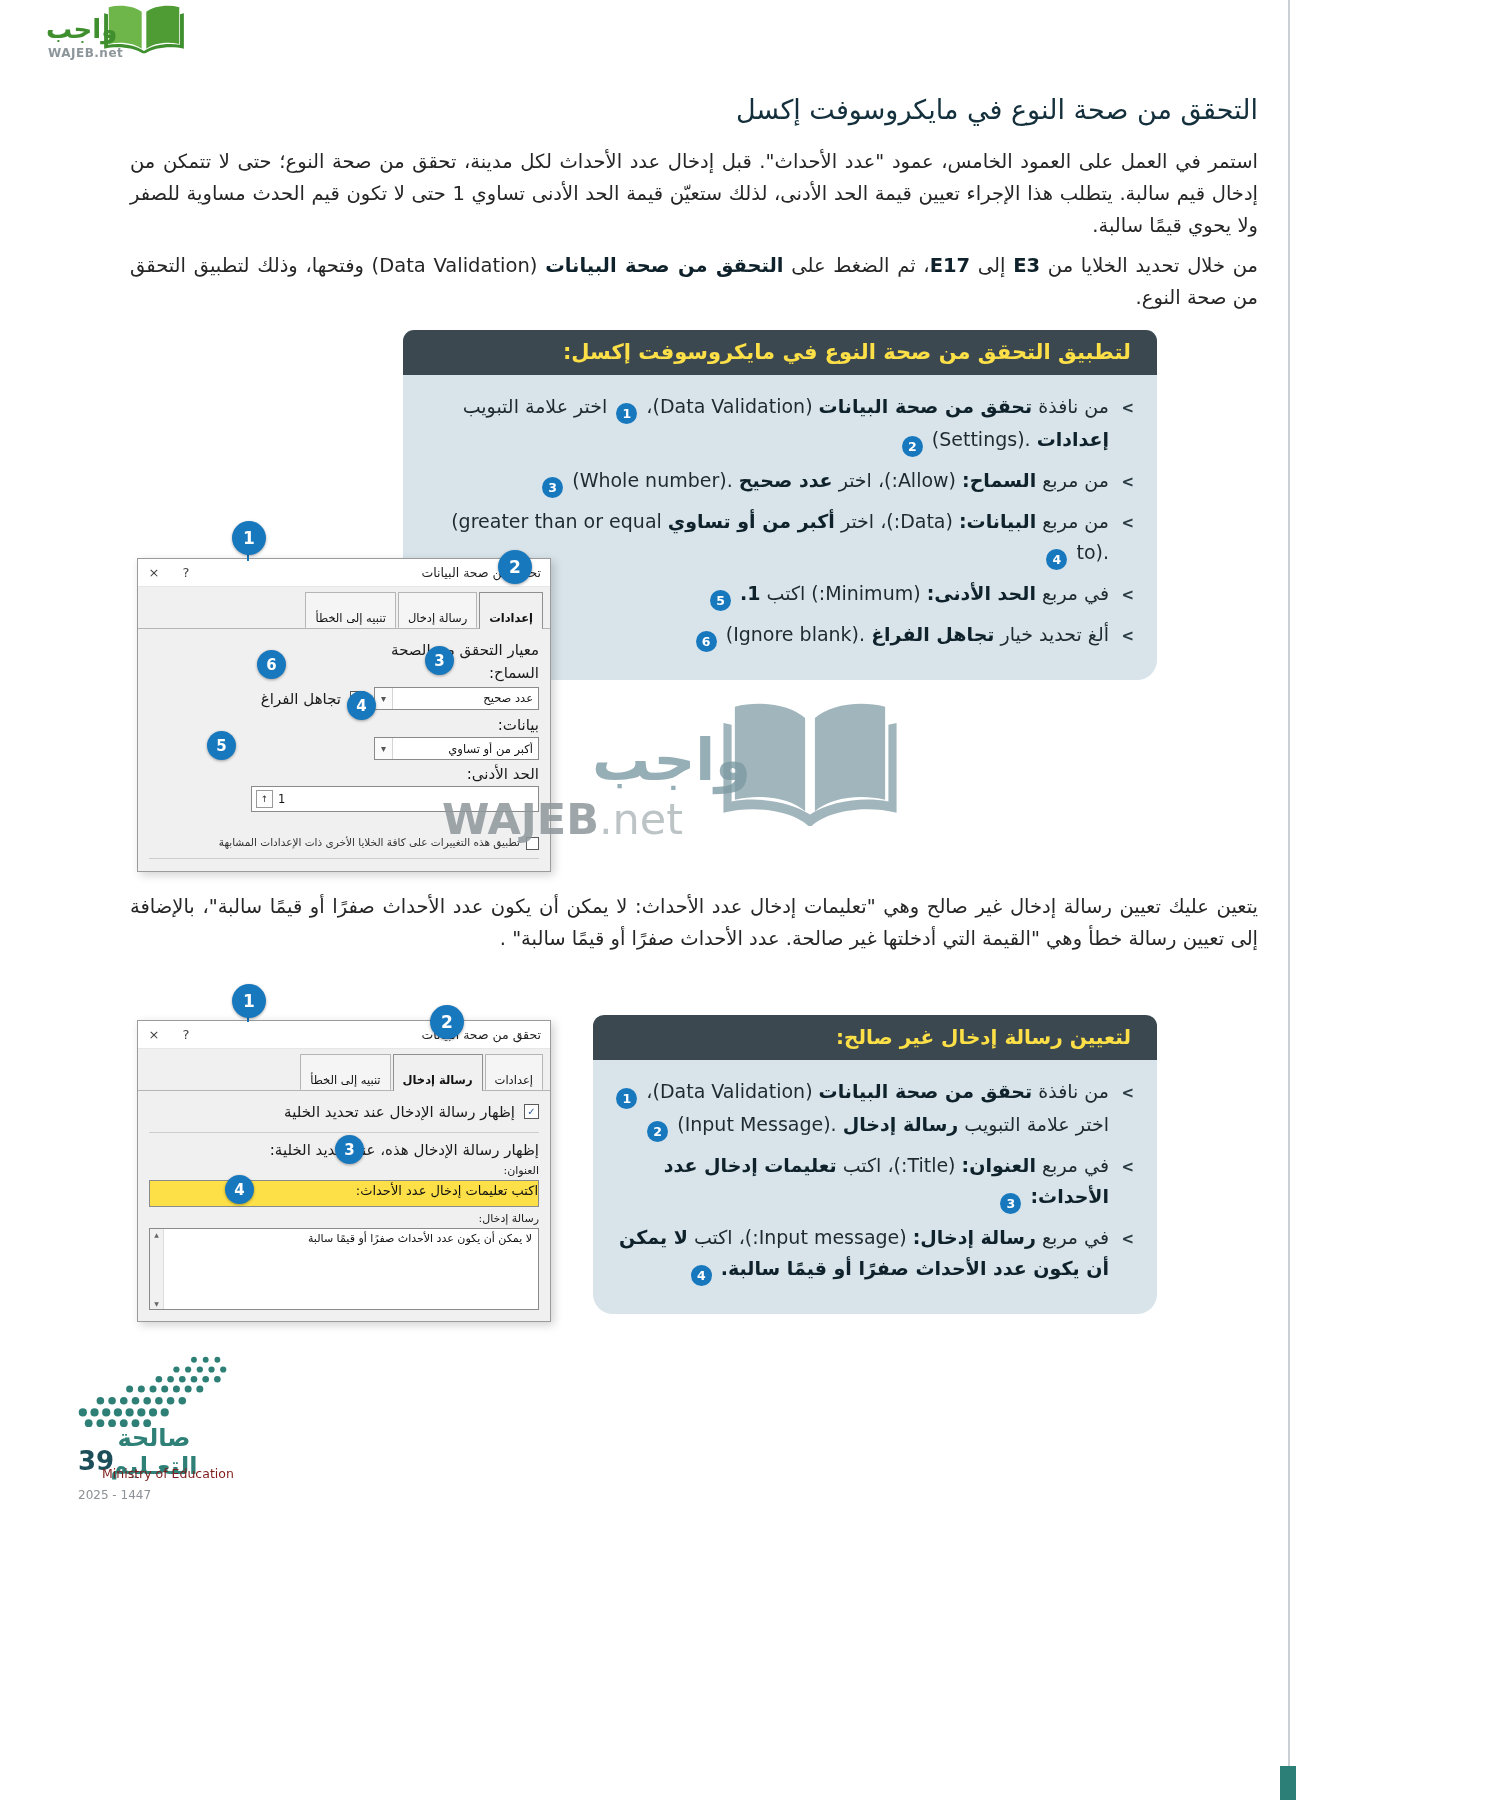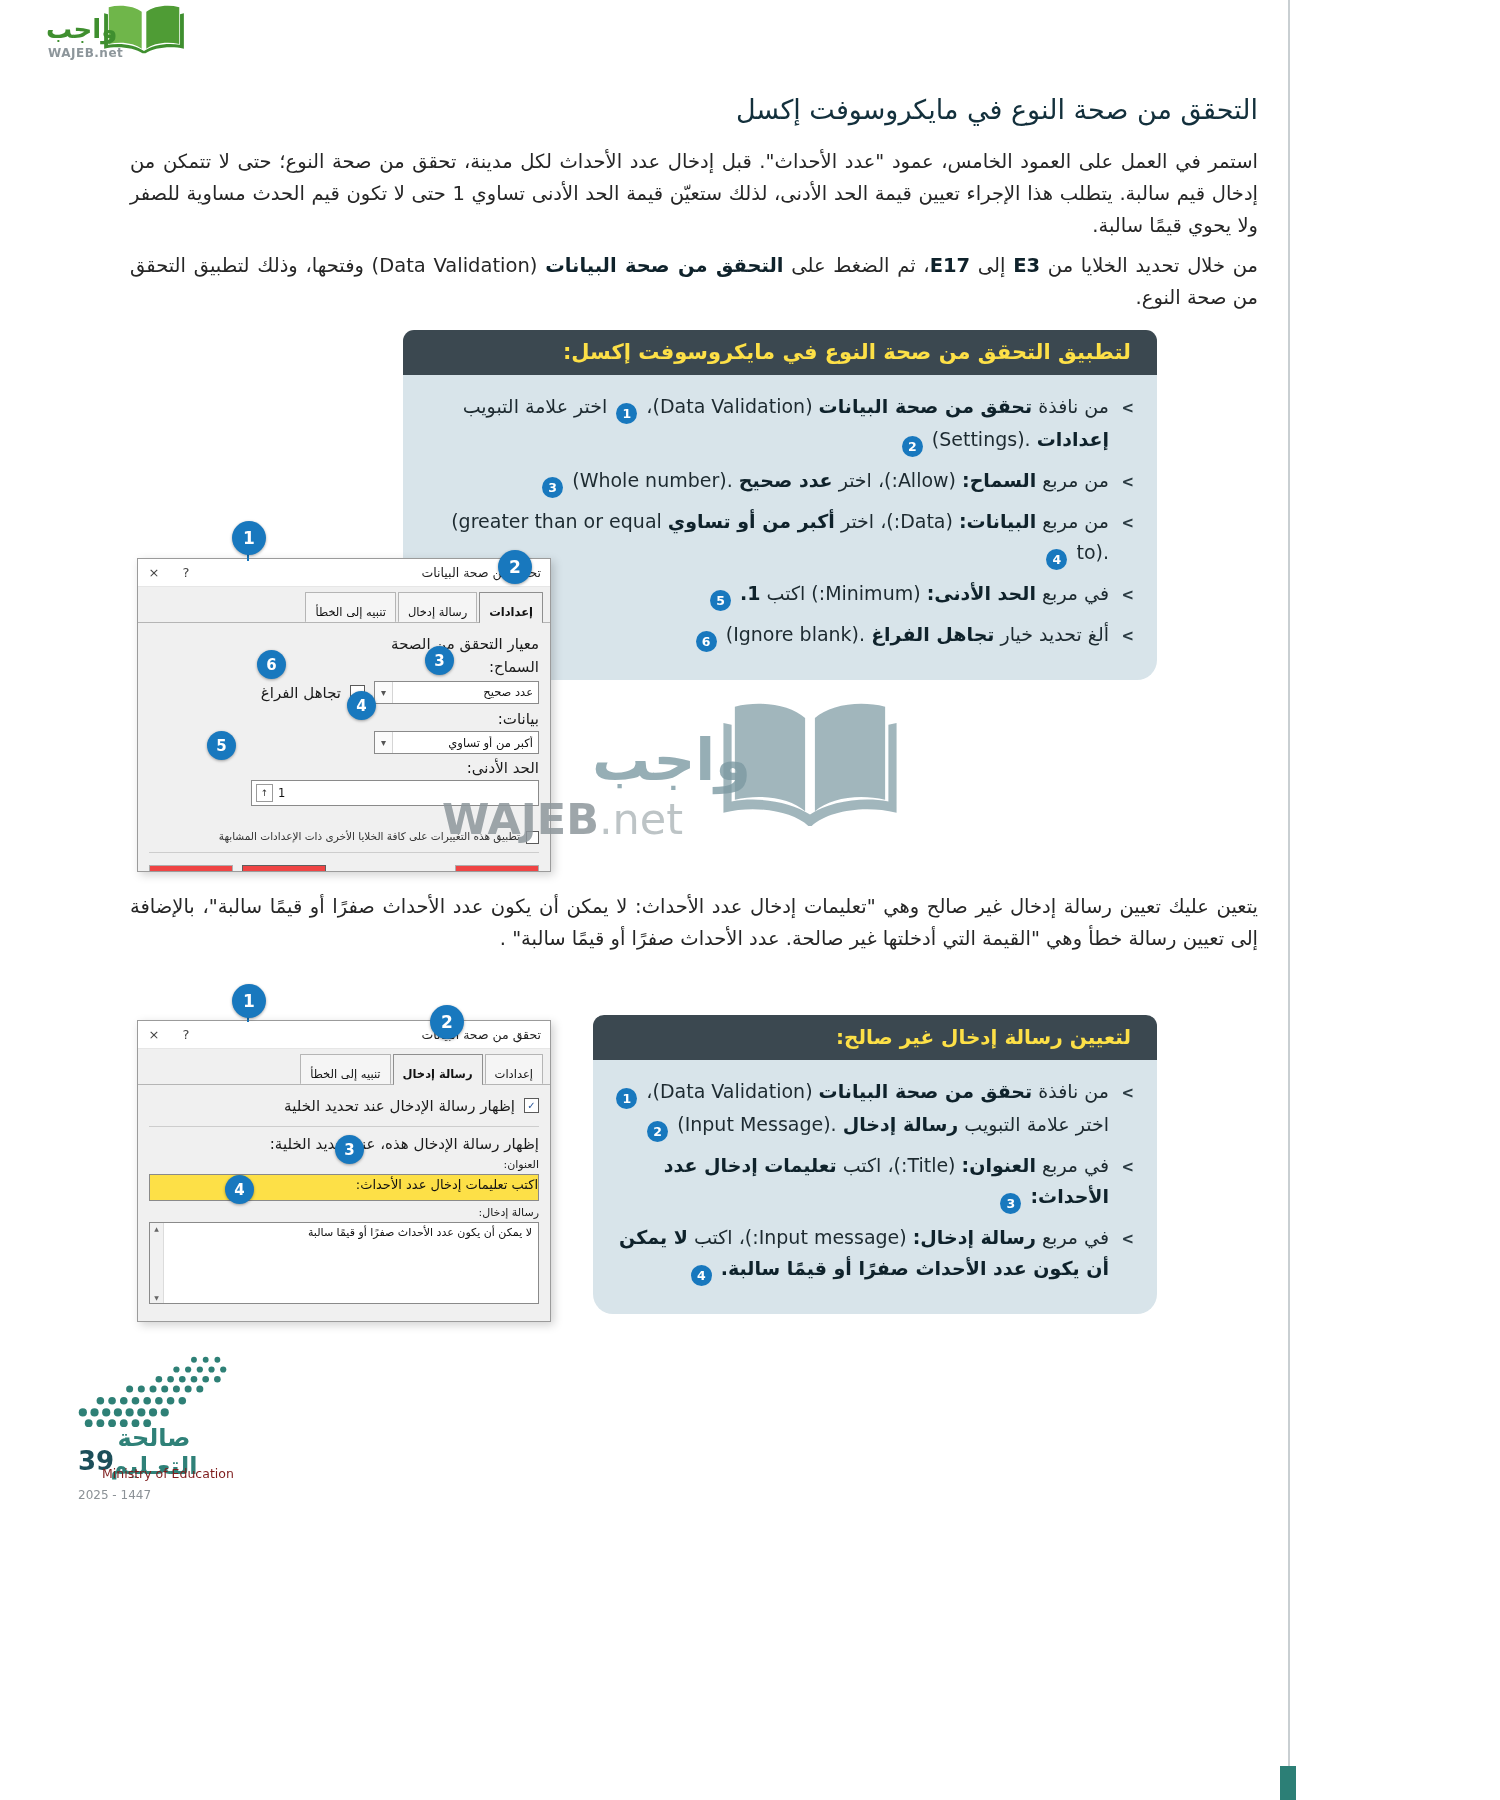--- a/index.html
+++ b/index.html
@@ -44,21 +44,21 @@
   .dlg{position:absolute;background:#f0f0f0;border:1px solid #9b9b9b;
        box-shadow:3px 3px 9px rgba(0,0,0,.18);font-size:12px;color:#111;overflow:hidden;}
   .dlg1{left:137px;top:558px;width:412px;height:312px;}
   .dlg2{left:137px;top:1020px;width:412px;height:300px;}
   .dlg-titlebar{height:27px;background:#fff;display:flex;align-items:center;padding-right:9px;
                 border-bottom:1px solid #e6e6e6;}
   .dlg-title{font-size:12.5px;color:#222;}
   .flex1{flex:1;}
   .dlg-help,.dlg-close{width:32px;text-align:center;font-size:13px;color:#444;}
   .dlg-tabs{display:flex;gap:2px;padding:5px 7px 0;border-bottom:1px solid #b5b5b5;background:#f0f0f0;}
-  .tab{border:1px solid #b5b5b5;border-bottom:none;padding:12px 9px 3px;font-size:11.5px;
+  .tab{border:1px solid #b5b5b5;border-bottom:none;padding:18px 9px 3px;font-size:11.5px;
        background:#f5f5f5;border-radius:1px;}
   .tab.active{background:#f0f0f0;margin-bottom:-1px;padding-bottom:4px;border-color:#8f8f8f;font-weight:bold;}
   .dlg-body{padding:7px 11px 9px;}
   .dlg-label{font-size:15px;margin:5px 0 3px;color:#1a1a1a;}
   .dlg-label.sm{font-size:11px;}
   .dlg-row{display:flex;align-items:center;gap:9px;}
   .combo{display:flex;width:163px;height:21px;background:#fff;border:1px solid #8a8a8a;align-items:center;flex:none;}
   .combo-val{flex:1;padding-right:5px;font-size:11.5px;white-space:nowrap;overflow:hidden;}
   .combo-btn{width:17px;height:100%;display:flex;align-items:center;justify-content:center;
              border-right:1px solid #d5d5d5;color:#555;font-size:10px;background:#fbfbfb;}

